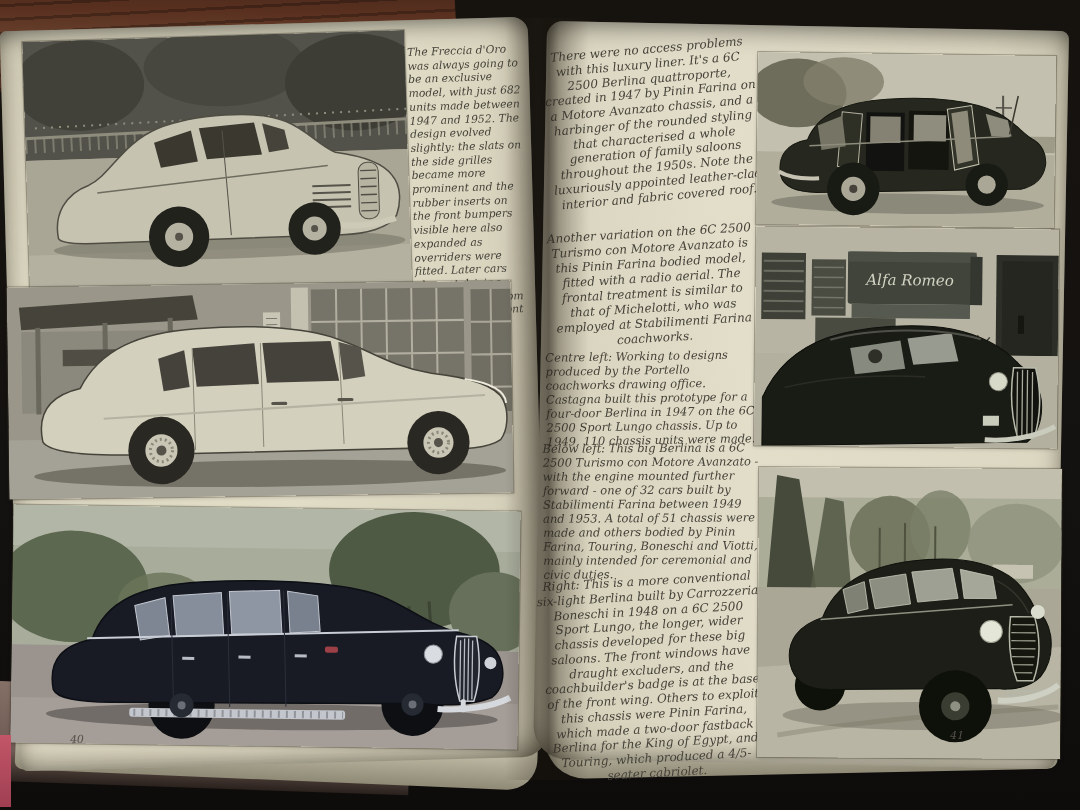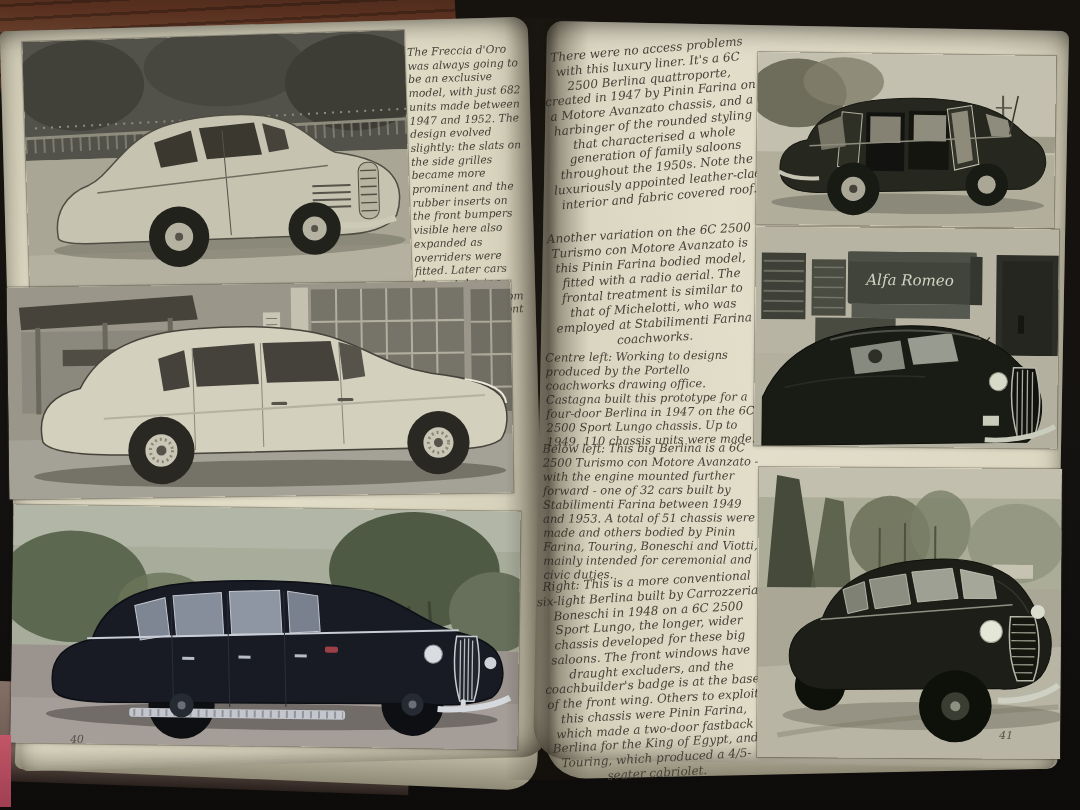--- a/index.html
+++ b/index.html
@@ -37,21 +37,21 @@
   .cap{font-style:italic;color:#45423a;}
   .cap-left{left:412px;top:44px;width:114px;font-size:10.8px;line-height:1.27;transform:rotate(-2deg);}
   .p-r{color:#45423a;font-style:italic;}
   .p1{left:547px;top:42px;width:212px;font-size:12px;line-height:1.23;text-align:center;transform:rotate(-5deg);}
   .p2{left:549px;top:226px;width:206px;font-size:12px;line-height:1.25;text-align:center;transform:rotate(-3.4deg);}
   .p3{left:546px;top:349px;width:214px;font-size:11.5px;line-height:1.22;transform:rotate(-1deg);}
   .p4{left:543px;top:441px;width:220px;font-size:11.5px;line-height:1.22;transform:rotate(-0.4deg);}
   .p5{left:540px;top:574px;width:224px;font-size:12px;line-height:1.23;text-align:center;transform:rotate(-3.2deg);}
   .pageno{font-style:italic;font-size:11px;color:#55524a;}
   .no40{left:70px;top:733px;transform:rotate(-2deg);}
-  .no41{left:999px;top:729px;transform:rotate(1deg);}
+  .no41{left:950px;top:729px;transform:rotate(1deg);}
 </style>
 </head>
 <body>
 
 <div id="stage">
 
   <div class="abs brick"></div>
   <div class="abs table-mauve"></div>
   <div class="abs stack stack-l"></div>
   <div class="abs stack stack-r"></div>

